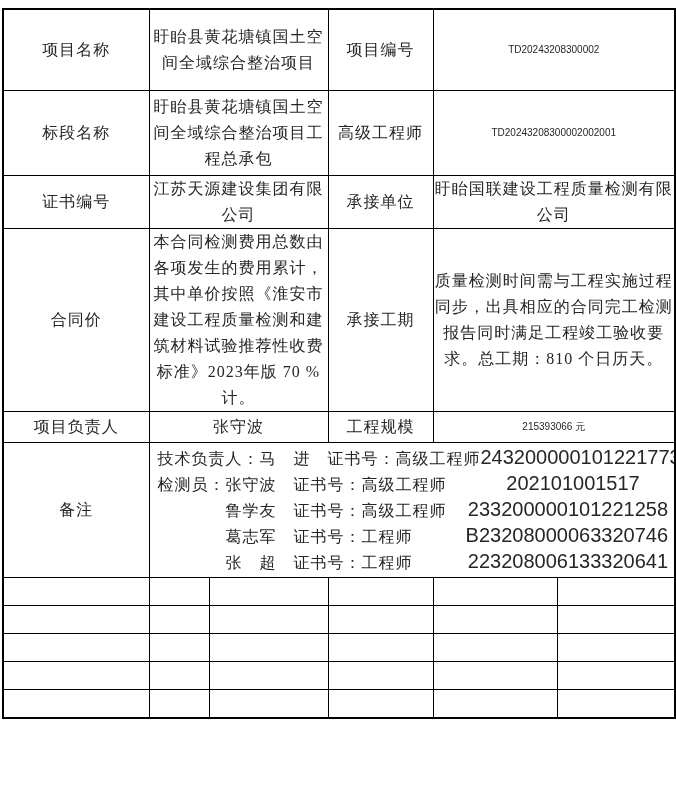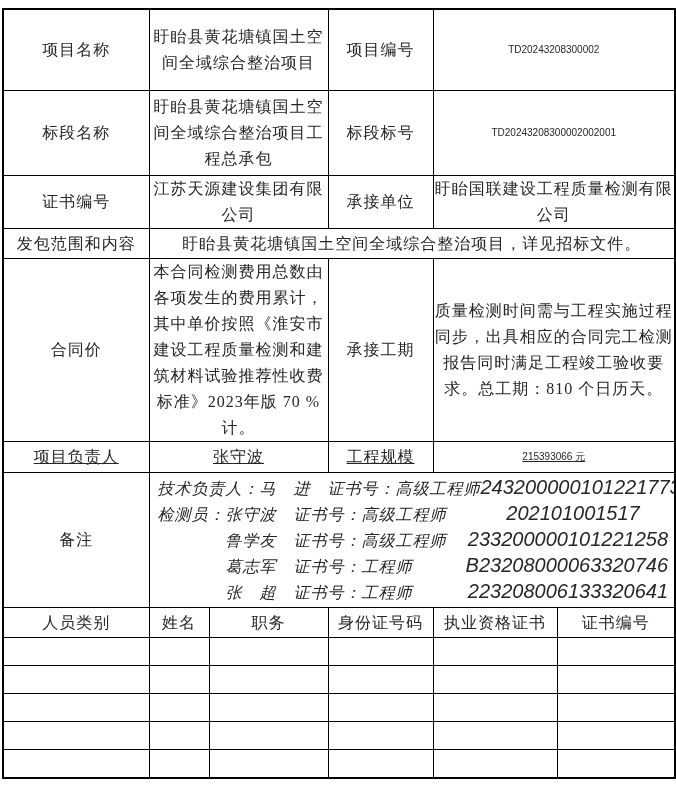--- a/index.html
+++ b/index.html
@@ -31,21 +31,21 @@
     line-height: 26px;
     overflow: hidden;
   }
   
   tr.r-project  td { height: 76px; }
   tr.r-section  td { height: 80px; }
   tr.r-builder  td { height: 45px; }
   tr.r-quality  td { height: 24px; line-height: 24px; }
   tr.r-scope    td { height: 25px; line-height: 25px; }
   tr.r-contract td { height: 177px; }
-  tr.r-manager  td { height: 26px; line-height: 26px; text-decoration: underline; }
+  tr.r-manager  td { height: 26px; line-height: 26px; }
   tr.r-remark   td { height: 129px; }
   tr.r-phead    td { height: 25px; line-height: 25px; }
   tr.r-empty    td { height: 23px; }
 
   td.wrap9  { padding: 0 0;  word-break: break-all; }
   td.wrap12 { padding: 0 0; word-break: break-all; }
 
   .num {
     font-family: "Liberation Sans", "DejaVu Sans", sans-serif;
     letter-spacing: 0px;
@@ -54,21 +54,20 @@
   td.remark-cell {
     text-align: left;
     padding: 2px 6px 2px 8px;
     vertical-align: top;
   }
   .remark-line {
     display: flex;
     align-items: baseline;
     line-height: 25px;
     white-space: nowrap;
-    font-style: italic;
   }
   .remark-left { flex: 1 1 auto; letter-spacing: 1px; font-size: 16px; }
   .remark-num  {
     flex: 0 0 190px;
     text-align: center;
     font-family: "Liberation Sans", "DejaVu Sans", sans-serif;
     letter-spacing: 0;
     font-size: 20px;
   }
 </style>
@@ -90,36 +89,32 @@
         <tr class="r-project">
       <td>项目名称</td>
       <td colspan="2" class="wrap9">盱眙县黄花塘镇国土空间全域综合整治项目</td>
       <td>项目编号</td>
       <td colspan="2" class="num">TD20243208300002</td>
     </tr>
 
     <tr class="r-section">
       <td>标段名称</td>
       <td colspan="2" class="wrap9">盱眙县黄花塘镇国土空间全域综合整治项目工程总承包</td>
-      <td>标段标号</td>
+      <td>高级工程师</td>
       <td colspan="2" class="num">TD20243208300002002001</td>
     </tr>
 
     <tr class="r-builder">
       <td>证书编号</td>
       <td colspan="2" class="wrap9">江苏天源建设集团有限公司</td>
       <td>承接单位</td>
       <td colspan="2" class="wrap12">盱眙国联建设工程质量检测有限公司</td>
     </tr>
 
 
-    <tr class="r-scope">
-      <td>发包范围和内容</td>
-      <td colspan="5">盱眙县黄花塘镇国土空间全域综合整治项目，详见招标文件。</td>
-    </tr>
 
     <tr class="r-contract">
       <td>合同价</td>
       <td colspan="2" class="wrap9">本合同检测费用总数由各项发生的费用累计，其中单价按照《淮安市建设工程质量检测和建筑材料试验推荐性收费标准》2023年版 70 %计。</td>
       <td>承接工期</td>
       <td colspan="2" class="wrap12">质量检测时间需与工程实施过程同步，出具相应的合同完工检测报告同时满足工程竣工验收要求。总工期：810 个日历天。</td>
     </tr>
 
     <tr class="r-manager">
       <td>项目负责人</td>
@@ -147,28 +142,20 @@
           <span class="remark-left">　　　　葛志军　证书号：工程师</span>
           <span class="remark-num">B23208000063320746</span>
         </div>
         <div class="remark-line">
           <span class="remark-left">　　　　张　超　证书号：工程师</span>
           <span class="remark-num">223208006133320641</span>
         </div>
       </td>
     </tr>
 
-    <tr class="r-phead">
-      <td>人员类别</td>
-      <td>姓名</td>
-      <td>职务</td>
-      <td>身份证号码</td>
-      <td>执业资格证书</td>
-      <td>证书编号</td>
-    </tr>
 
     </tbody>
       <tbody id="empty-rows">
         <tr class="r-empty">
           <td></td>
           <td></td>
           <td></td>
           <td></td>
           <td></td>
           <td></td>

